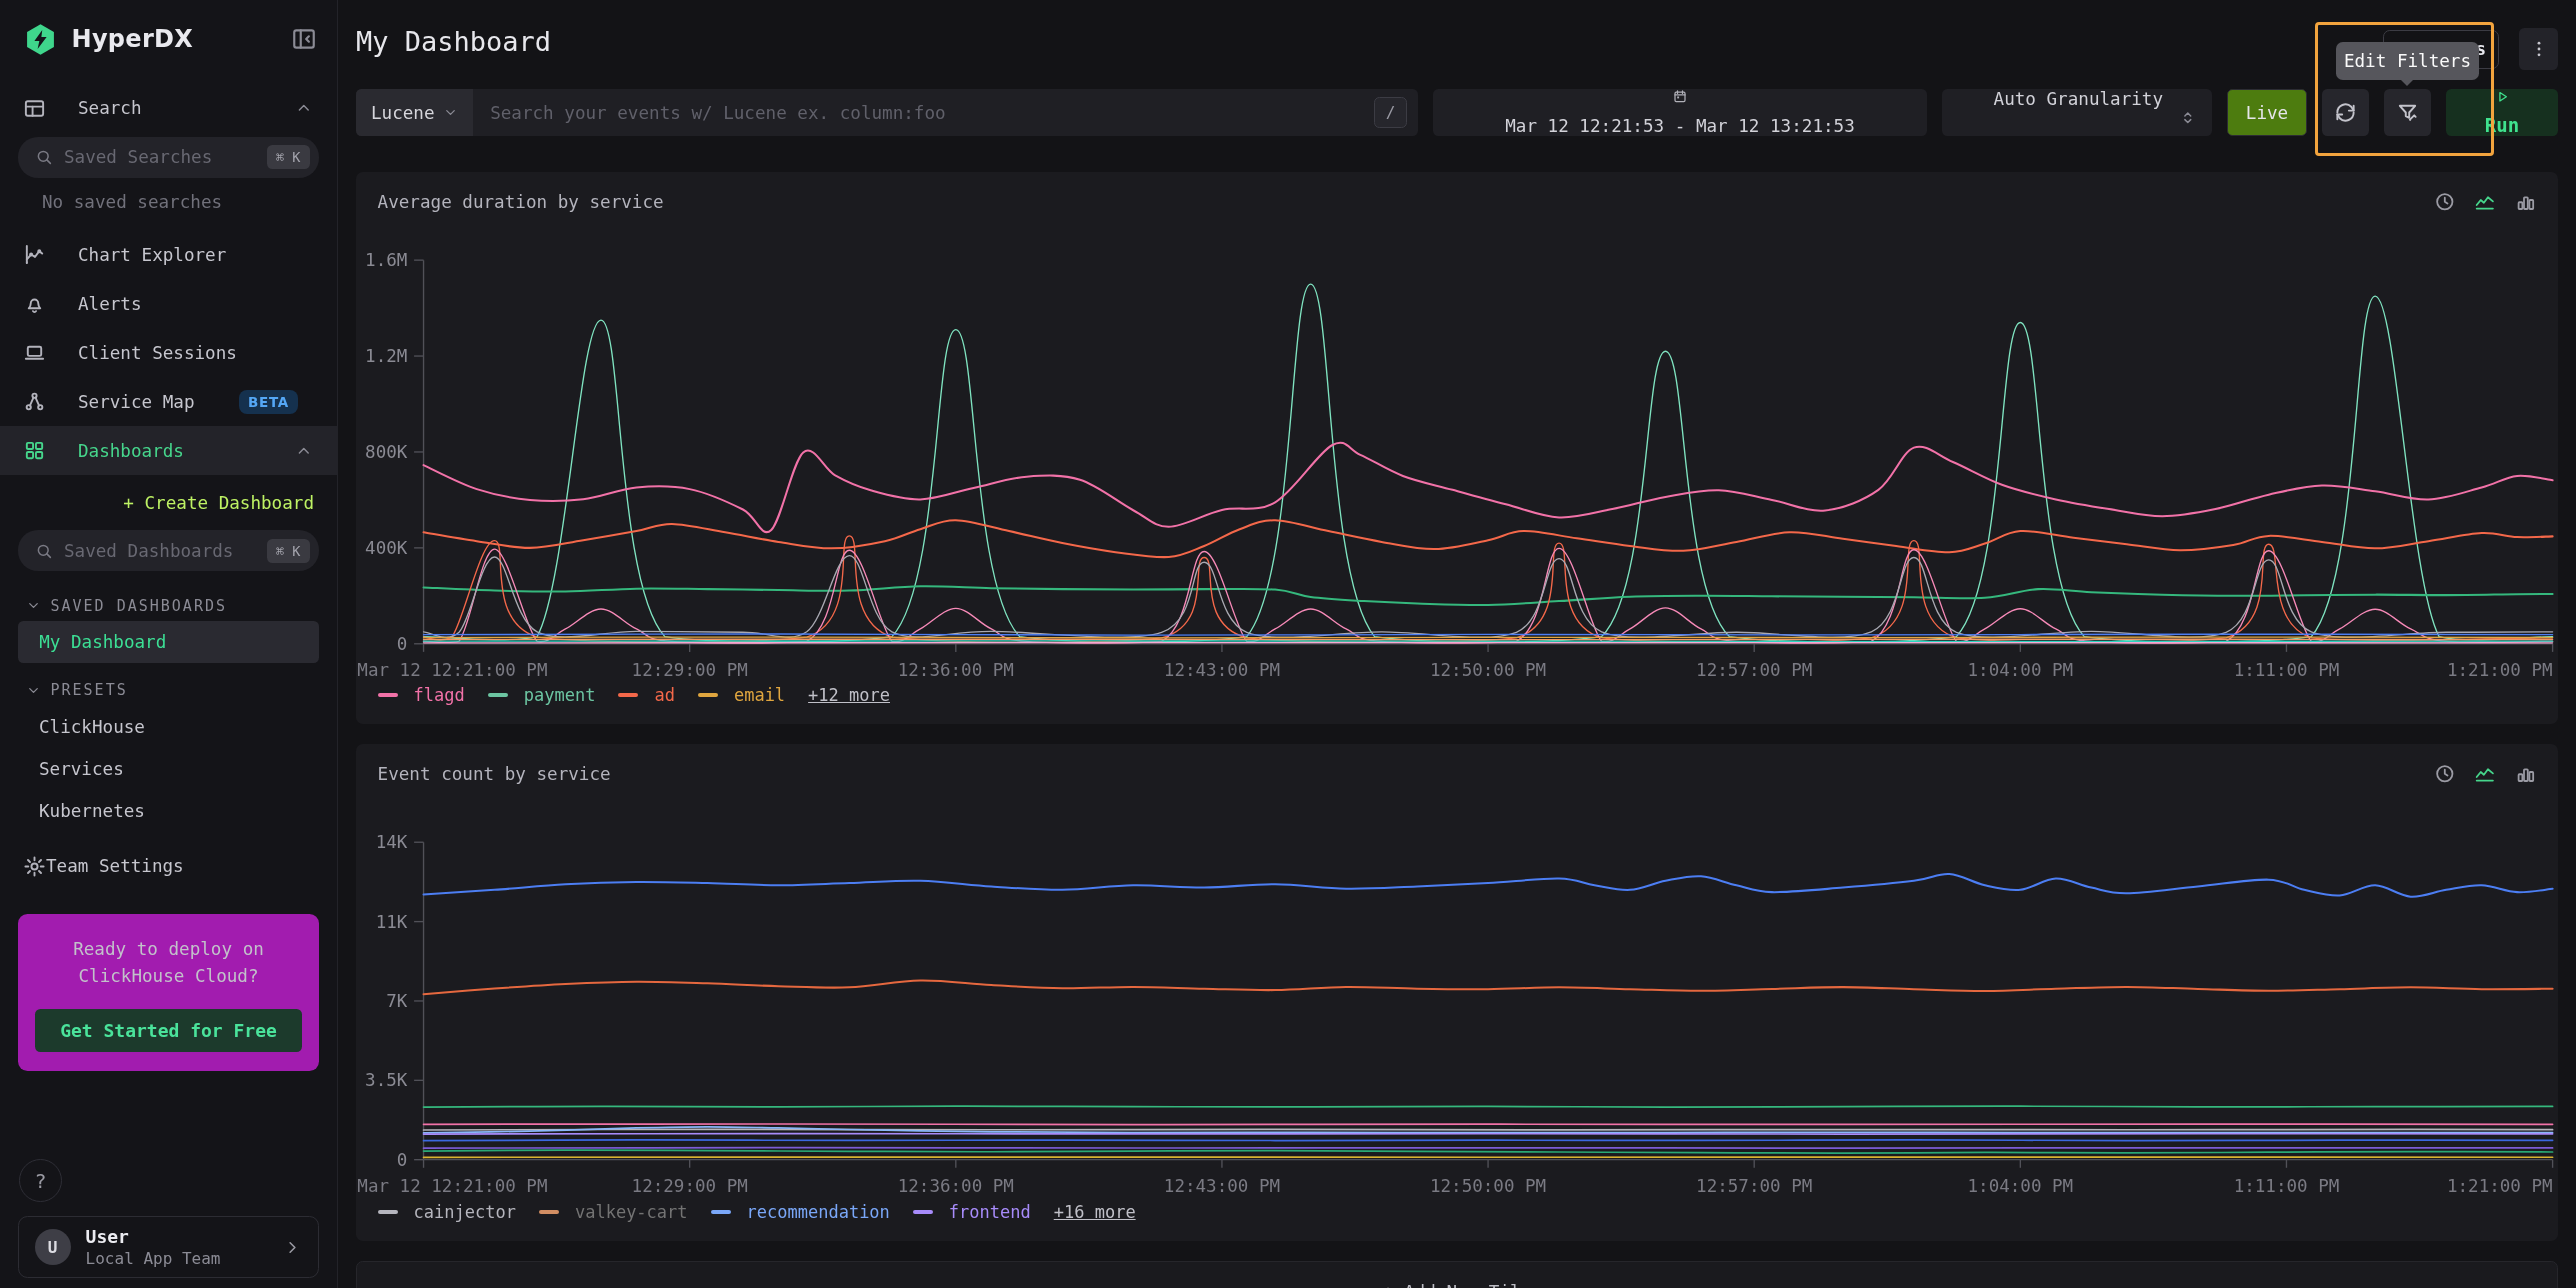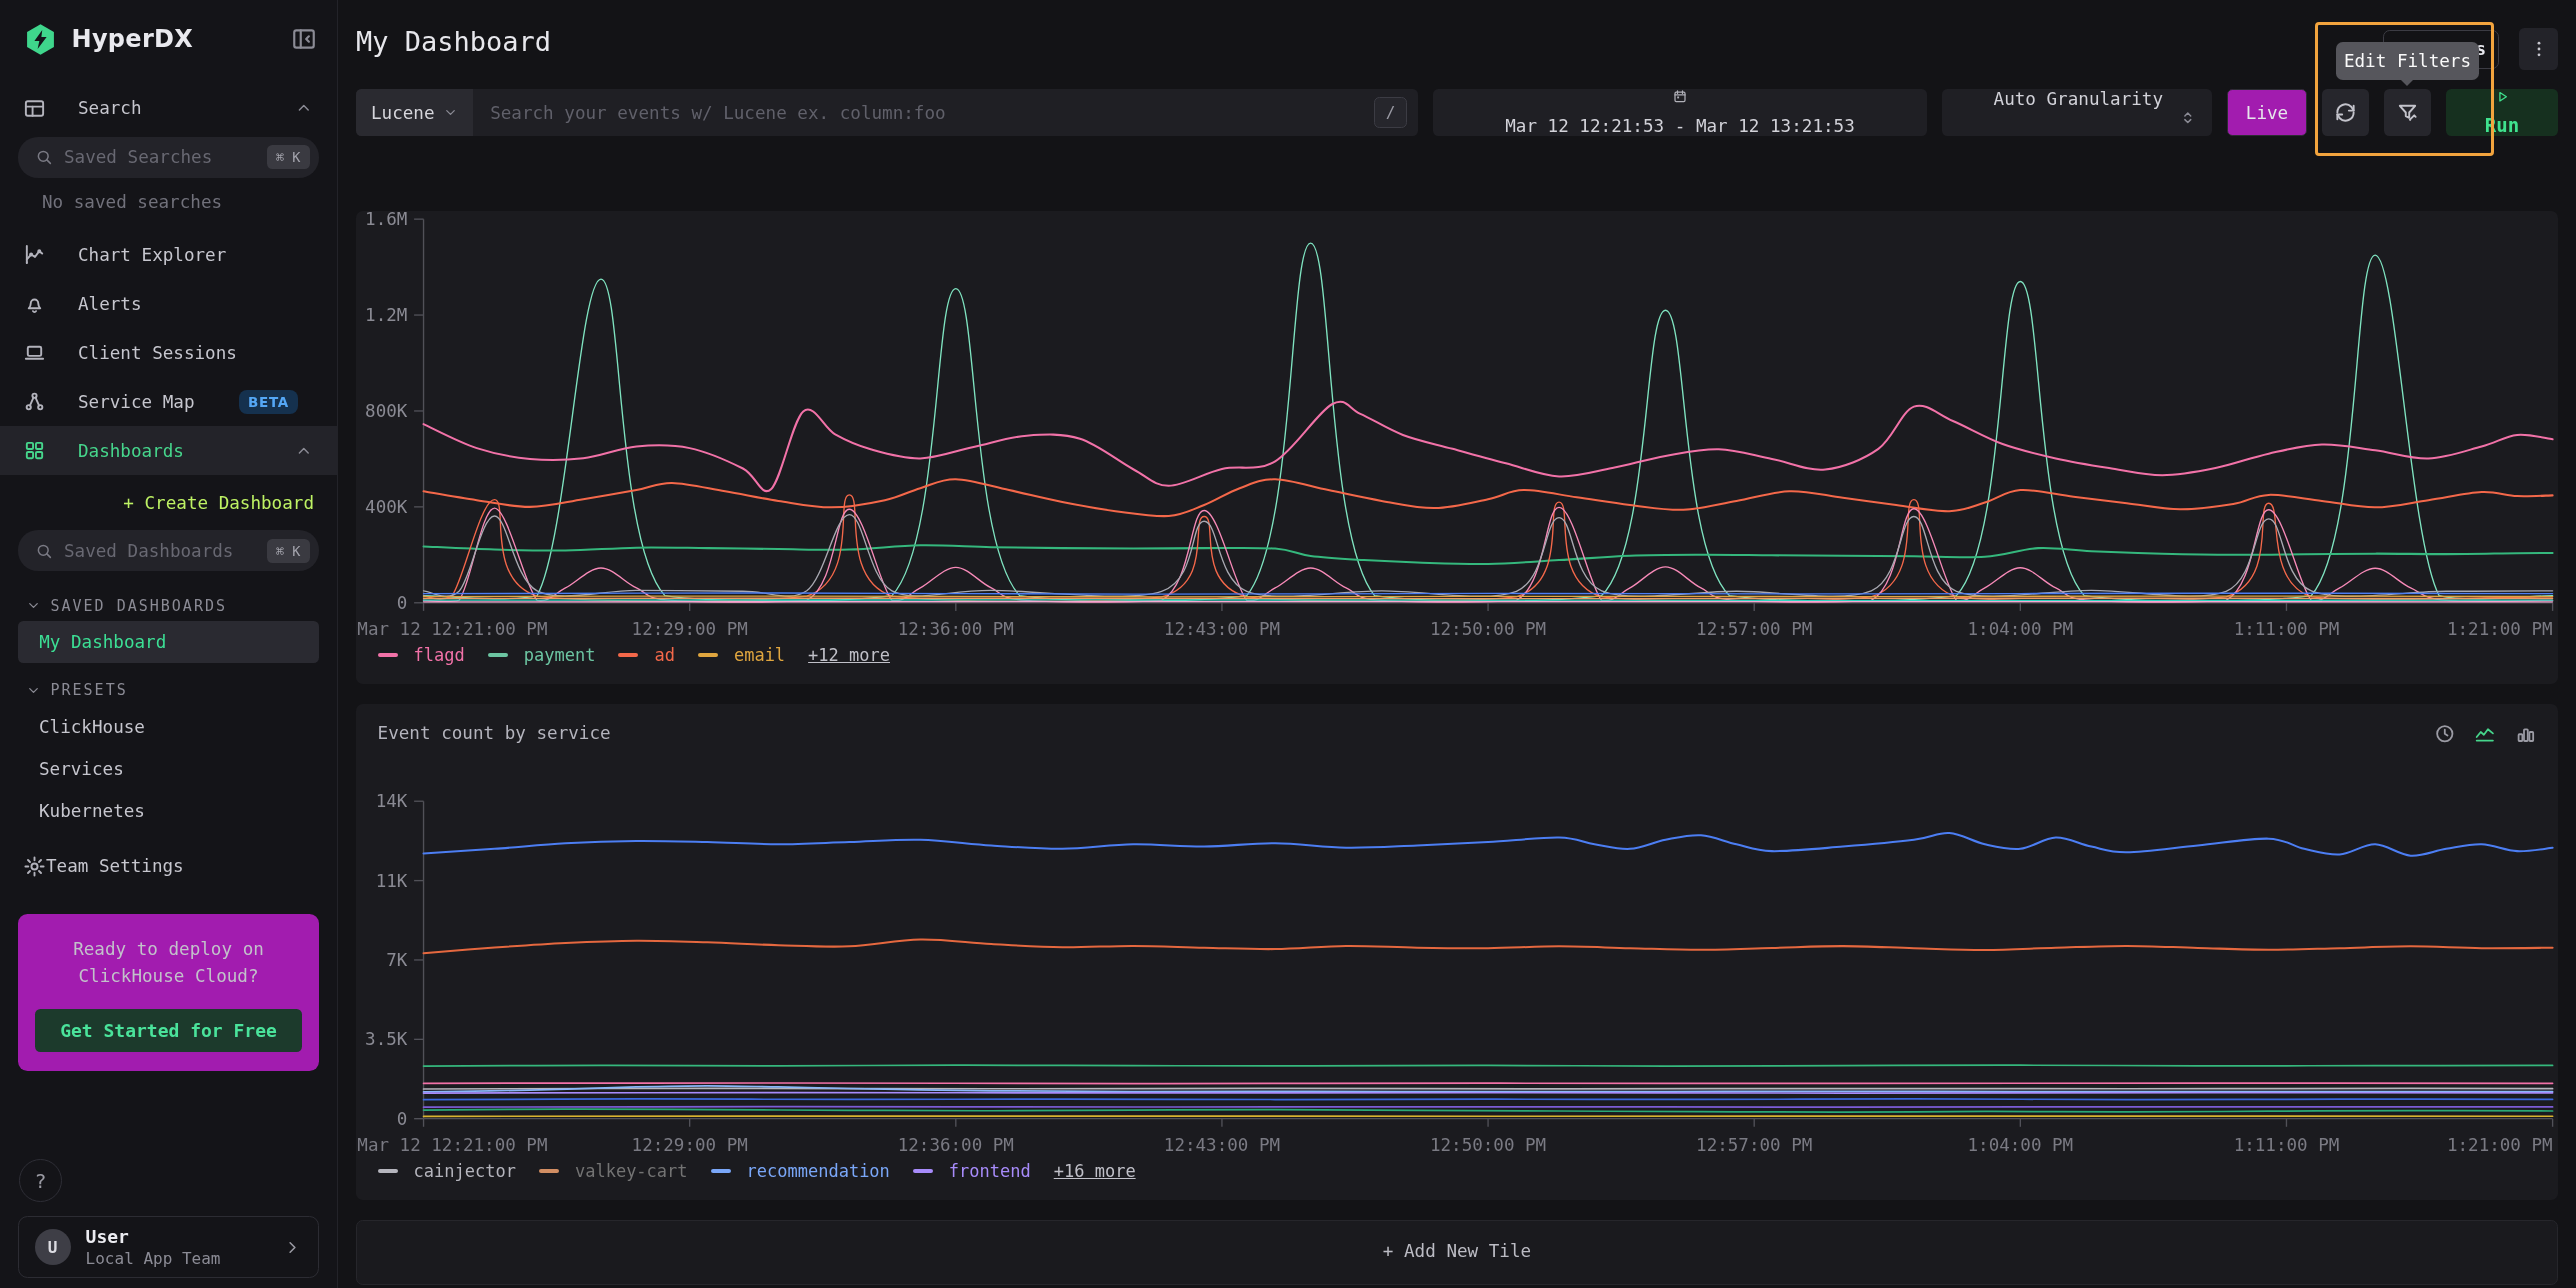--- a/index.html
+++ b/index.html
@@ -55,21 +55,21 @@
   .lang-seg { display:flex; align-items:center; gap:8px; background:#2a2a30; height:100%; padding:0 15px; color:#d6d6dc; cursor:pointer; }
   .lang-seg .chev { width:15px; height:15px; color:#8b8b95; }
   .search-group input { flex:1; background:transparent; border:none; outline:none; color:#d6d6dc; font-size:17.6px; padding:0 17.6px; }
   .search-group input::placeholder { color:#60606a; }
   .slash-kbd { margin-right:10.8px; border:1.4px solid #3c3c44; background:#26262c; border-radius:5.4px; padding:5.4px 10.8px; color:#9a9aa4; font-size:16px; }
   .tb-btn { display:flex; align-items:center; background:#1f1f24; border-radius:5.4px; border:none; color:#d2d2d9; font-family:inherit; font-size:17.6px; cursor:pointer;flex-direction:column; }
   .date-btn { width:494px; padding:0 17.6px; gap:12px; }
   .date-btn .nico { width:20px; height:20px; color:#b0b0b8; }
   .gran-btn { width:270px; padding:0 15px 0 17.6px; }
   .gran-btn .chev { margin-left:auto; width:17.6px; height:17.6px; color:#8b8b95; }
-  .live-btn { width:80px; justify-content:center; background:#a21caf; border:1.4px solid #2c2c33; color:#e6e6eb; }
+  .live-btn { width:80px; justify-content:center; background:#4d7c0f; border:1.4px solid #2c2c33; color:#e6e6eb; }
   .icon-btn { width:47px; min-width:47px; justify-content:center; background:#26262c; color:#c3c3cb; }
   .icon-btn .nico { width:23px; height:23px; }
   .run-btn { width:112px; justify-content:center; gap:9.5px; background:#16301f; color:#3fe28e; font-weight:bold; font-size:19px; }
   .run-btn .nico { width:19px; height:19px; }
 
   .tooltip { position:absolute; left:1998px; top:42px; width:143px; height:38px; background:#56565c; border-radius:6.8px; color:#fafafa; display:flex; align-items:center; justify-content:center; z-index:5; }
   .tooltip::after { content:""; position:absolute; bottom:-6px; left:50%; margin-left:-6.8px; border-left:6.8px solid transparent; border-right:6.8px solid transparent; border-top:6.8px solid #56565c; }
   .annotation-rect { position:absolute; left:1977px; top:22px; width:179px; height:134px; border:3.4px solid #f2a43e; border-radius:4px; z-index:9; pointer-events:none; }
 
   
@@ -312,20 +312,38 @@
       <span>Run</span>
     </button>
   </div>
 
   <div class="tooltip">
     <span>Edit Filters</span>
   </div>
   <div class="annotation-rect"></div>
 
   <section class="card">
+    <div class="card-head">
+      <span class="card-title">Average duration by service</span>
+      <span class="card-icons">
+        <svg class="ic cic" viewBox="0 0 24 24">
+            <circle cx="12" cy="12" r="8.5"></circle>
+            <path d="M12 7.5V12l3 2"></path>
+          </svg>
+        <svg class="ic cic active" viewBox="0 0 24 24">
+            <polyline points="3 15.5 7.5 10 11 13 15.5 7 21 11.5"></polyline>
+            <line x1="3" y1="19.5" x2="21" y2="19.5"></line>
+          </svg>
+        <svg class="ic cic" viewBox="0 0 24 24">
+            <rect x="4" y="12.5" width="4.2" height="7.5" rx="0.8"></rect>
+            <rect x="10" y="7" width="4.2" height="13" rx="0.8"></rect>
+            <rect x="16" y="10" width="4.2" height="10" rx="0.8"></rect>
+          </svg>
+      </span>
+    </div>
     <svg id="chart0" class="chart" width="2202" height="431" viewBox="0 0 3260 638" style="font-size:26px">
         <line x1="100" y1="12" x2="100" y2="580" stroke="#515158" stroke-width="2"></line>
         <line x1="100" y1="580" x2="3252" y2="580" stroke="#515158" stroke-width="2"></line>
         <line x1="86" y1="580" x2="100" y2="580" stroke="#515158" stroke-width="2"></line>
         <text x="76" y="589" fill="#8a8a93" font-size="26" text-anchor="end">0</text>
         <line x1="86" y1="438" x2="100" y2="438" stroke="#515158" stroke-width="2"></line>
         <text x="76" y="447" fill="#8a8a93" font-size="26" text-anchor="end">400K</text>
         <line x1="86" y1="296" x2="100" y2="296" stroke="#515158" stroke-width="2"></line>
         <text x="76" y="305" fill="#8a8a93" font-size="26" text-anchor="end">800K</text>
         <line x1="86" y1="154" x2="100" y2="154" stroke="#515158" stroke-width="2"></line>

